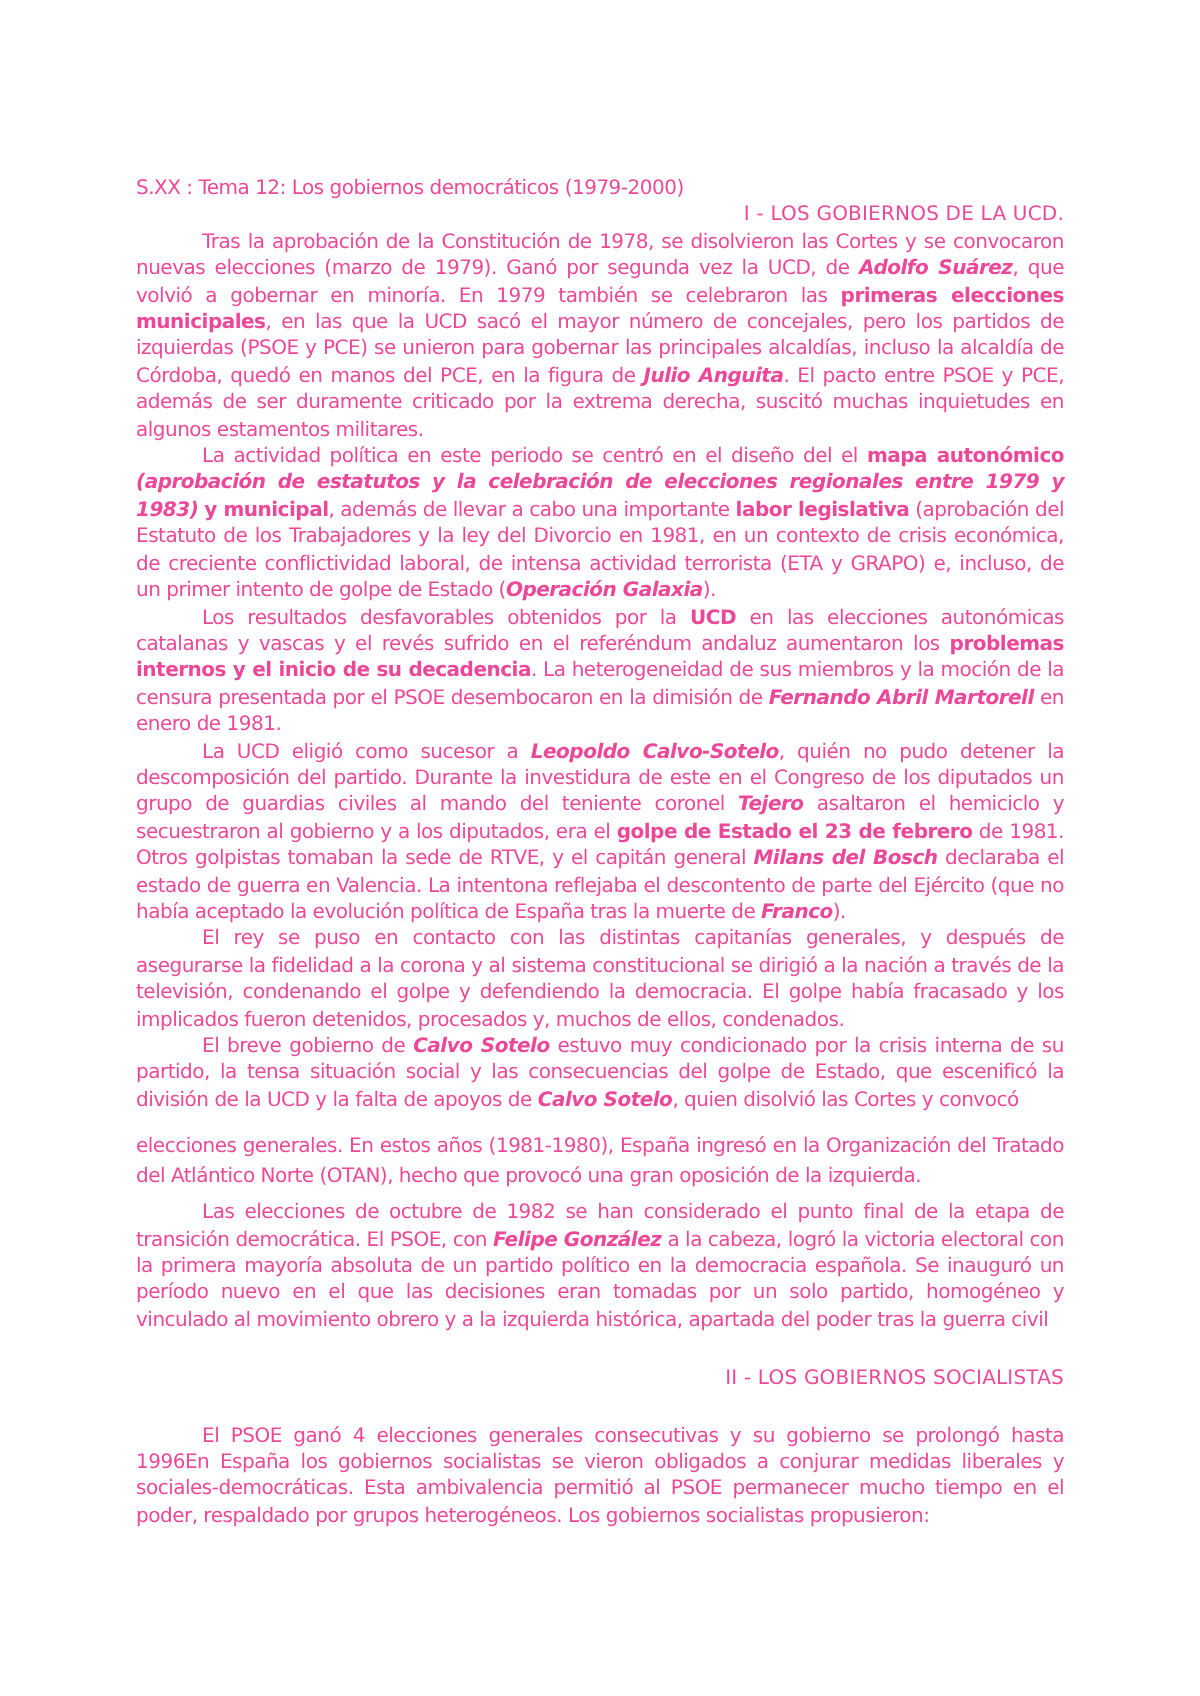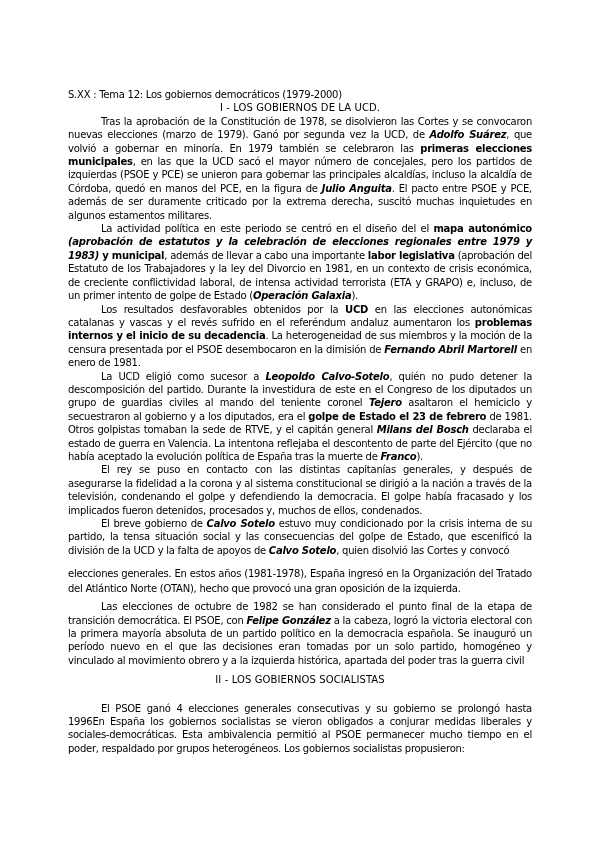--- a/index.html
+++ b/index.html
@@ -24,26 +24,26 @@
     font-size: 10px;
     line-height: 13.4px;
     letter-spacing: -0.25px;
   }
   .blk { margin: 0; padding: 0; }
   .blk-title {
     font-style: italic;
     text-align: left;
   }
   .blk-heading {
-    text-align: center;
+    text-align: right;
     letter-spacing: 0.1px;
   }
   
   .blk-para + .blk-heading {
-    margin-top: 6px;
+    margin-top: 16px;
     margin-bottom: 15px;
   }
   .blk-para {
     text-align: justify;
     text-indent: 33px;
   }
   
   .blk-paracont {
     text-align: justify;
     text-indent: 0;
@@ -51,29 +51,29 @@
     margin-bottom: 4px;
     line-height: 15px;
   }
   .run    { font-style: normal; font-weight: normal; }
   .run-bi { font-weight: bold; }
   .run-it { font-style: italic; font-weight: bold; }
 </style>
 </head>
 <body>
 
-<div class="page" style="background: rgb(255, 255, 255); color: #000000;">
+<div class="page" style="background: rgb(255, 255, 255); color: #ec4899;">
   <main class="content">
 
   <div class="blk blk-title"><span class="run">S.XX : Tema 12: Los gobiernos democráticos (1979-2000)</span></div>
       <div class="blk blk-heading"><span class="run">I - LOS GOBIERNOS DE LA UCD.</span></div>
       <p class="blk blk-para"><span class="run">Tras la aprobación de la Constitución de 1978, se disolvieron las Cortes y se convocaron nuevas elecciones (marzo de 1979). Ganó por segunda vez la UCD, de </span><span class="run-it">Adolfo Suárez</span><span class="run">, que volvió a gobernar en minoría. En 1979 también se celebraron las </span><span class="run-bi">primeras elecciones municipales</span><span class="run">, en las que la UCD sacó el mayor número de concejales, pero los partidos de izquierdas (PSOE y PCE) se unieron para gobernar las principales alcaldías, incluso la alcaldía de Córdoba, quedó en manos del PCE, en la figura de </span><span class="run-it">Julio Anguita</span><span class="run">. El pacto entre PSOE y PCE, además de ser duramente criticado por la extrema derecha, suscitó muchas inquietudes en algunos estamentos militares.</span></p>
       <p class="blk blk-para"><span class="run">La actividad política en este periodo se centró en el diseño del el </span><span class="run-bi">mapa autonómico</span><span class="run"> </span><span class="run-it">(aprobación de estatutos y la celebración de elecciones regionales entre 1979 y 1983)</span><span class="run"> </span><span class="run-bi">y municipal</span><span class="run">, además de llevar a cabo una importante </span><span class="run-bi">labor legislativa</span><span class="run"> (aprobación del Estatuto de los Trabajadores y la ley del Divorcio en 1981, en un contexto de crisis económica, de creciente conflictividad laboral, de intensa actividad terrorista (ETA y GRAPO) e, incluso, de un primer intento de golpe de Estado (</span><span class="run-it">Operación Galaxia</span><span class="run">).</span></p>
       <p class="blk blk-para"><span class="run">Los resultados desfavorables obtenidos por la </span><span class="run-bi">UCD</span><span class="run"> en las elecciones autonómicas catalanas y vascas y el revés sufrido en el referéndum andaluz aumentaron los </span><span class="run-bi">problemas internos y el inicio de su decadencia</span><span class="run">. La heterogeneidad de sus miembros y la moción de la censura presentada por el PSOE desembocaron en la dimisión de </span><span class="run-it">Fernando Abril Martorell</span><span class="run"> en enero de 1981.</span></p>
       <p class="blk blk-para"><span class="run">La UCD eligió como sucesor a </span><span class="run-it">Leopoldo Calvo-Sotelo</span><span class="run">, quién no pudo detener la descomposición del partido. Durante la investidura de este en el Congreso de los diputados un grupo de guardias civiles al mando del teniente coronel </span><span class="run-it">Tejero</span><span class="run"> asaltaron el hemiciclo y secuestraron al gobierno y a los diputados, era el </span><span class="run-bi">golpe de Estado el 23 de febrero</span><span class="run"> de 1981. Otros golpistas tomaban la sede de RTVE, y el capitán general </span><span class="run-it">Milans del Bosch</span><span class="run"> declaraba el estado de guerra en Valencia. La intentona reflejaba el descontento de parte del Ejército (que no había aceptado la evolución política de España tras la muerte de </span><span class="run-it">Franco</span><span class="run">).</span></p>
       <p class="blk blk-para"><span class="run">El rey se puso en contacto con las distintas capitanías generales, y después de asegurarse la fidelidad a la corona y al sistema constitucional se dirigió a la nación a través de la televisión, condenando el golpe y defendiendo la democracia. El golpe había fracasado y los implicados fueron detenidos, procesados y, muchos de ellos, condenados.</span></p>
       <p class="blk blk-para"><span class="run">El breve gobierno de </span><span class="run-it">Calvo Sotelo</span><span class="run"> estuvo muy condicionado por la crisis interna de su partido, la tensa situación social y las consecuencias del golpe de Estado, que escenificó la división de la UCD y la falta de apoyos de </span><span class="run-it">Calvo Sotelo</span><span class="run">, quien disolvió las Cortes y convocó</span></p>
-      <p class="blk blk-paracont"><span class="run">elecciones generales. En estos años (1981-1978), España ingresó en la Organización del Tratado del Atlántico Norte (OTAN), hecho que provocó una gran oposición de la izquierda.</span></p>
+      <p class="blk blk-paracont"><span class="run">elecciones generales. En estos años (1981-1980), España ingresó en la Organización del Tratado del Atlántico Norte (OTAN), hecho que provocó una gran oposición de la izquierda.</span></p>
       <p class="blk blk-para"><span class="run">Las elecciones de octubre de 1982 se han considerado el punto final de la etapa de transición democrática. El PSOE, con </span><span class="run-it">Felipe González</span><span class="run"> a la cabeza, logró la victoria electoral con la primera mayoría absoluta de un partido político en la democracia española. Se inauguró un período nuevo en el que las decisiones eran tomadas por un solo partido, homogéneo y vinculado al movimiento obrero y a la izquierda histórica, apartada del poder tras la guerra civil</span></p>
       <div class="blk blk-heading"><span class="run">II - LOS GOBIERNOS SOCIALISTAS</span></div>
       <p class="blk blk-para"><span class="run">El PSOE ganó 4 elecciones generales consecutivas y su gobierno se prolongó hasta 1996En España los gobiernos socialistas se vieron obligados a conjurar medidas liberales y sociales-democráticas. Esta ambivalencia permitió al PSOE permanecer mucho tiempo en el poder, respaldado por grupos heterogéneos. Los gobiernos socialistas propusieron:</span></p>
     </main>
 </div>
 
 </body></html>

